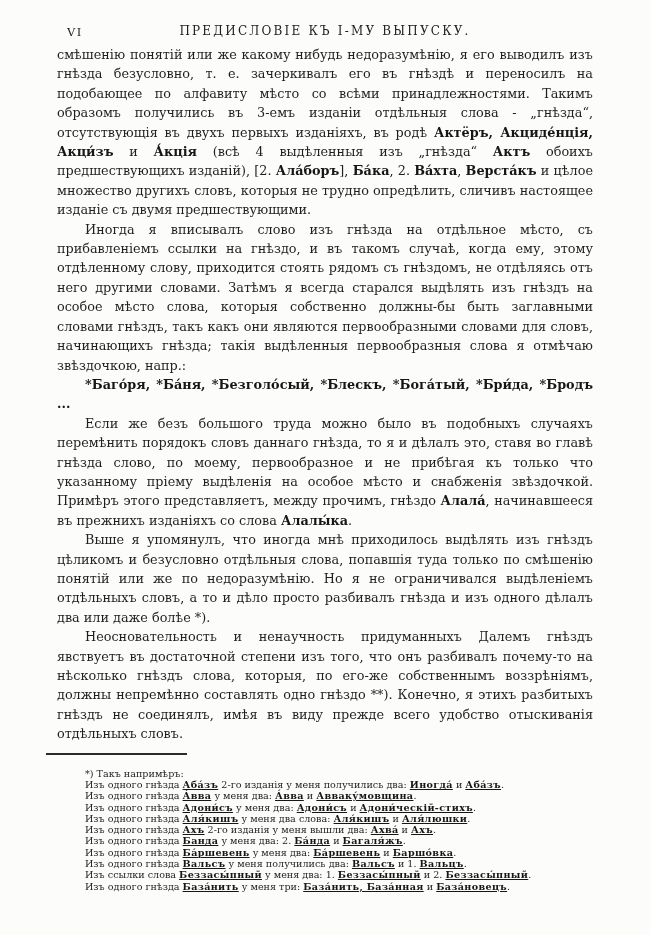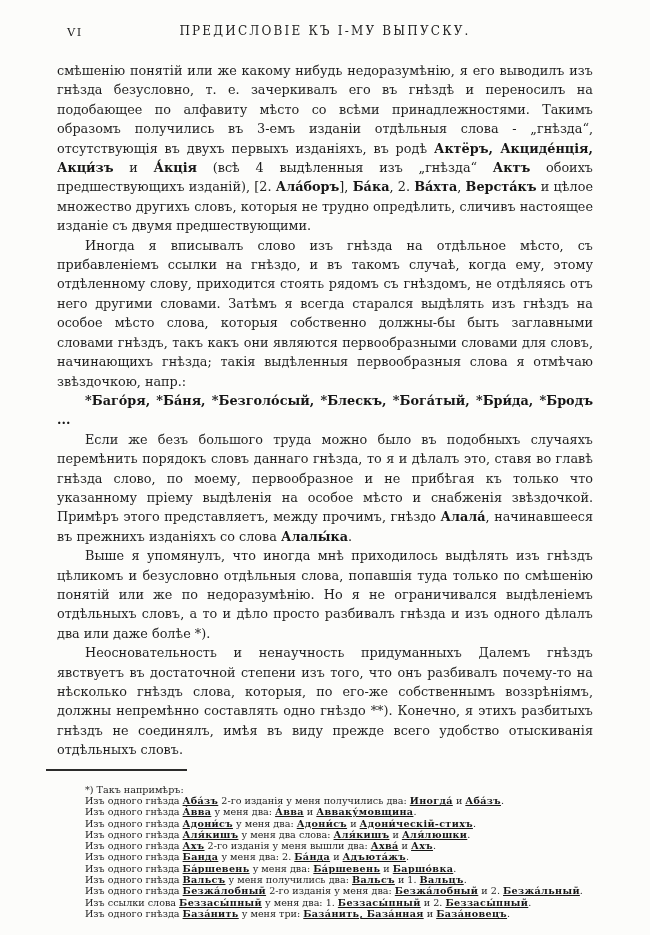--- a/index.html
+++ b/index.html
@@ -2,21 +2,21 @@
 <html><head>
 <meta charset="utf-8">
 <style>
   html,body{margin:0;padding:0;background:#ffffff;}
   .page{
     position:relative;width:650px;height:935px;box-sizing:border-box;
     background:#fcfcfa;color:#1f1f1f;
     font-family:"DejaVu Serif", serif;
     padding:24px 57px 0 57px;overflow:hidden;
   }
-  .hdr{position:relative;height:16px;margin-bottom:21px;}
+  .hdr{position:relative;height:16px;margin-bottom:5px;}
   .pagenum{position:absolute;left:10px;top:1px;font-size:11.5px;letter-spacing:1.5px;}
   .runtitle{display:block;text-align:center;font-size:12px;letter-spacing:2.2px;}
   .bodytext p{margin:0;text-align:justify;font-size:12.8px;line-height:19.4px;}
   .bodytext p.ind{text-indent:28px;}
   .bodytext b, .fns b{font-weight:bold;color:#161616;}
   .fn-rule{width:141px;border-top:2px solid #2b2b2b;margin:9px 0 13px -11px;}
   .fns{font-size:9.6px;line-height:11.3px;color:#242424;}
   .fn-line{white-space:nowrap;}
   .fn-line b{letter-spacing:0.35px;text-decoration:underline;}
 </style>
@@ -40,20 +40,19 @@
 
   <div class="fn-rule"></div>
 
   <div class="fns">
       <div class="fn-line" style="padding-left: 28px;"><span>*) Такъ напримѣръ:</span></div>
       <div class="fn-line" style="padding-left: 28px;"><span>Изъ одного гнѣзда </span><b>Аба́зъ</b><span> 2-го изданія у меня получились два: </span><b>Иногда́</b><span> и </span><b>Аба́зъ</b><span>.</span></div>
       <div class="fn-line" style="padding-left: 28px;"><span>Изъ одного гнѣзда </span><b>А́вва</b><span> у меня два: </span><b>А́вва</b><span> и </span><b>Авваку́мовщина</b><span>.</span></div>
       <div class="fn-line" style="padding-left: 28px;"><span>Изъ одного гнѣзда </span><b>Адони́съ</b><span> у меня два: </span><b>Адони́съ</b><span> и </span><b>Адони́ческій-стихъ</b><span>.</span></div>
       <div class="fn-line" style="padding-left: 28px;"><span>Изъ одного гнѣзда </span><b>Аля́кишъ</b><span> у меня два слова: </span><b>Аля́кишъ</b><span> и </span><b>Аля́люшки</b><span>.</span></div>
       <div class="fn-line" style="padding-left: 28px;"><span>Изъ одного гнѣзда </span><b>Ахъ</b><span> 2-го изданія у меня вышли два: </span><b>Ахва́</b><span> и </span><b>Ахъ</b><span>.</span></div>
-      <div class="fn-line" style="padding-left: 28px;"><span>Изъ одного гнѣзда </span><b>Банда</b><span> у меня два: 2. </span><b>Ба́нда</b><span> и </span><b>Адъюта́жъ</b><span>.</span></div>
+      <div class="fn-line" style="padding-left: 28px;"><span>Изъ одного гнѣзда </span><b>Банда</b><span> у меня два: 2. </span><b>Ба́нда</b><span> и </span><b>Багаля́жъ</b><span>.</span></div>
       <div class="fn-line" style="padding-left: 28px;"><span>Изъ одного гнѣзда </span><b>Ба́ршевень</b><span> у меня два: </span><b>Ба́ршевень</b><span> и </span><b>Баршо́вка</b><span>.</span></div>
       <div class="fn-line" style="padding-left: 28px;"><span>Изъ одного гнѣзда </span><b>Вальсъ</b><span> у меня получились два: </span><b>Вальсъ</b><span> и 1. </span><b>Вальцъ</b><span>.</span></div>
-      <div class="fn-line" style="padding-left: 28px;"><span>Изъ одного гнѣзда </span><b>Безжа́лобный</b><span> 2-го изданія у меня два: </span><b>Безжа́лобный</b><span> и 2. </span><b>Безжа́льный</b><span>.</span></div>
       <div class="fn-line" style="padding-left: 28px;"><span>Изъ ссылки слова </span><b>Беззасы́пный</b><span> у меня два: 1. </span><b>Беззасы́пный</b><span> и 2. </span><b>Беззасы́пный</b><span>.</span></div>
       <div class="fn-line" style="padding-left: 28px;"><span>Изъ одного гнѣзда </span><b>База́нить</b><span> у меня три: </span><b>База́нить, База́нная</b><span> и </span><b>База́новецъ</b><span>.</span></div>
     </div>
 </div>
 
 </body></html>

